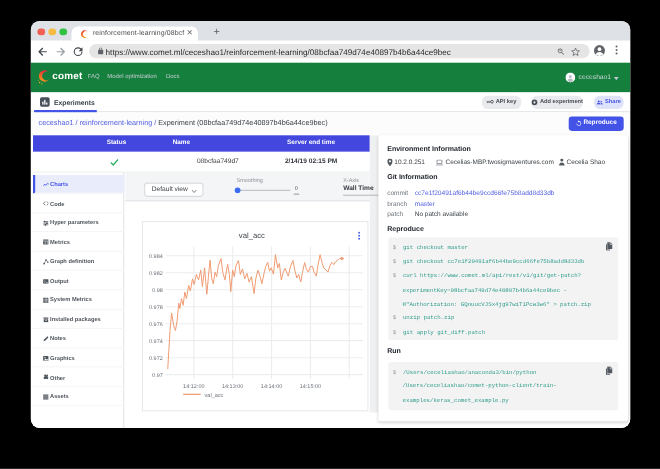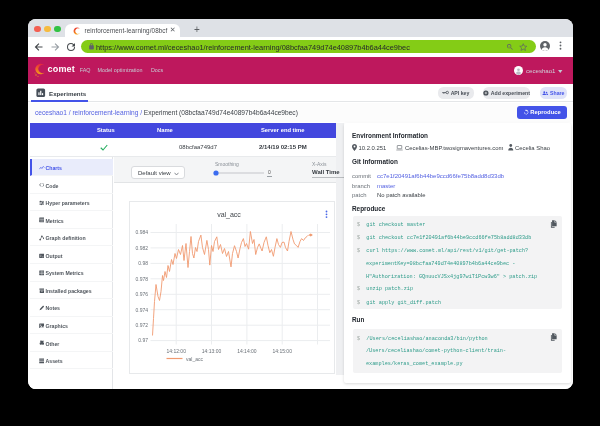--- a/index.html
+++ b/index.html
@@ -19,25 +19,25 @@
   position:absolute; left:36.5px; top:5px; width:115px; height:13px;
   background:#fff; border-radius:6px 6px 0 0;
 }
 #tab .title { position:absolute; left:20px; top:3px; font-size:6.3px; color:#494c50; white-space:nowrap; letter-spacing:0.1px;}
 #tab .close { position:absolute; right:4px; top:2.5px; font-size:7px; color:#5f6368; }
 #newtab { position:absolute; left:166px; top:5px; font-size:10px; color:#5a5d61; font-weight:400;}
 #addrbar { position:absolute; left:0; top:18px; width:100%; height:20px; background:#fff; }
 .navic { position:absolute; top:4px; width:12px; height:12px; }
 #omni {
   position:absolute; left:52.5px; top:3.5px; width:455px; height:13px;
-  background:#84cc16; border-radius:6.5px;
+  background:#e5e5e5; border-radius:6.5px;
 }
 #omni .url { position:absolute; left:15.5px; top:3px; font-size:7.4px; color:#27292c; white-space:nowrap; letter-spacing:0px; }
 
-#navbar { position:absolute; left:0; top:38px; width:100%; height:27px; background:#be185d;text-decoration:underline; }
+#navbar { position:absolute; left:0; top:38px; width:100%; height:27px; background:#15803d;text-decoration:underline; }
 #navbar .brand { position:absolute; left:19.5px; top:7.5px; color:#fff; font-size:9px; font-weight:bold; letter-spacing:0.2px; }
 #navbar .lnk { position:absolute; top:10.5px; color:#c6cad4; font-size:5.4px; }
 #navbar .user { position:absolute; right:17px; top:10px; color:#ced2da; font-size:6.1px; }
 
 #expbar { position:absolute; left:0; top:65px; width:100%; height:18.5px; background:#fff; border-bottom:1px solid #e4e6e8; }
 #expbar .tabtxt { position:absolute; left:21px; top:6px; font-size:6.2px; color:#3a4148; font-weight:bold; }
 #expbar .under { position:absolute; left:3px; top:16.5px; width:57px; height:2px; background:#4353e8; }
 .pill { position:absolute; top:3.5px; height:11.5px; border-radius:5.5px; background:#e9eaed; color:#494f57; font-size:5.2px; font-weight:bold; display:flex; align-items:center; justify-content:center; white-space:nowrap; }
 
 #crumb { position:absolute; left:0; top:84px; width:100%; height:19.5px; background:#fcfcfc; }

